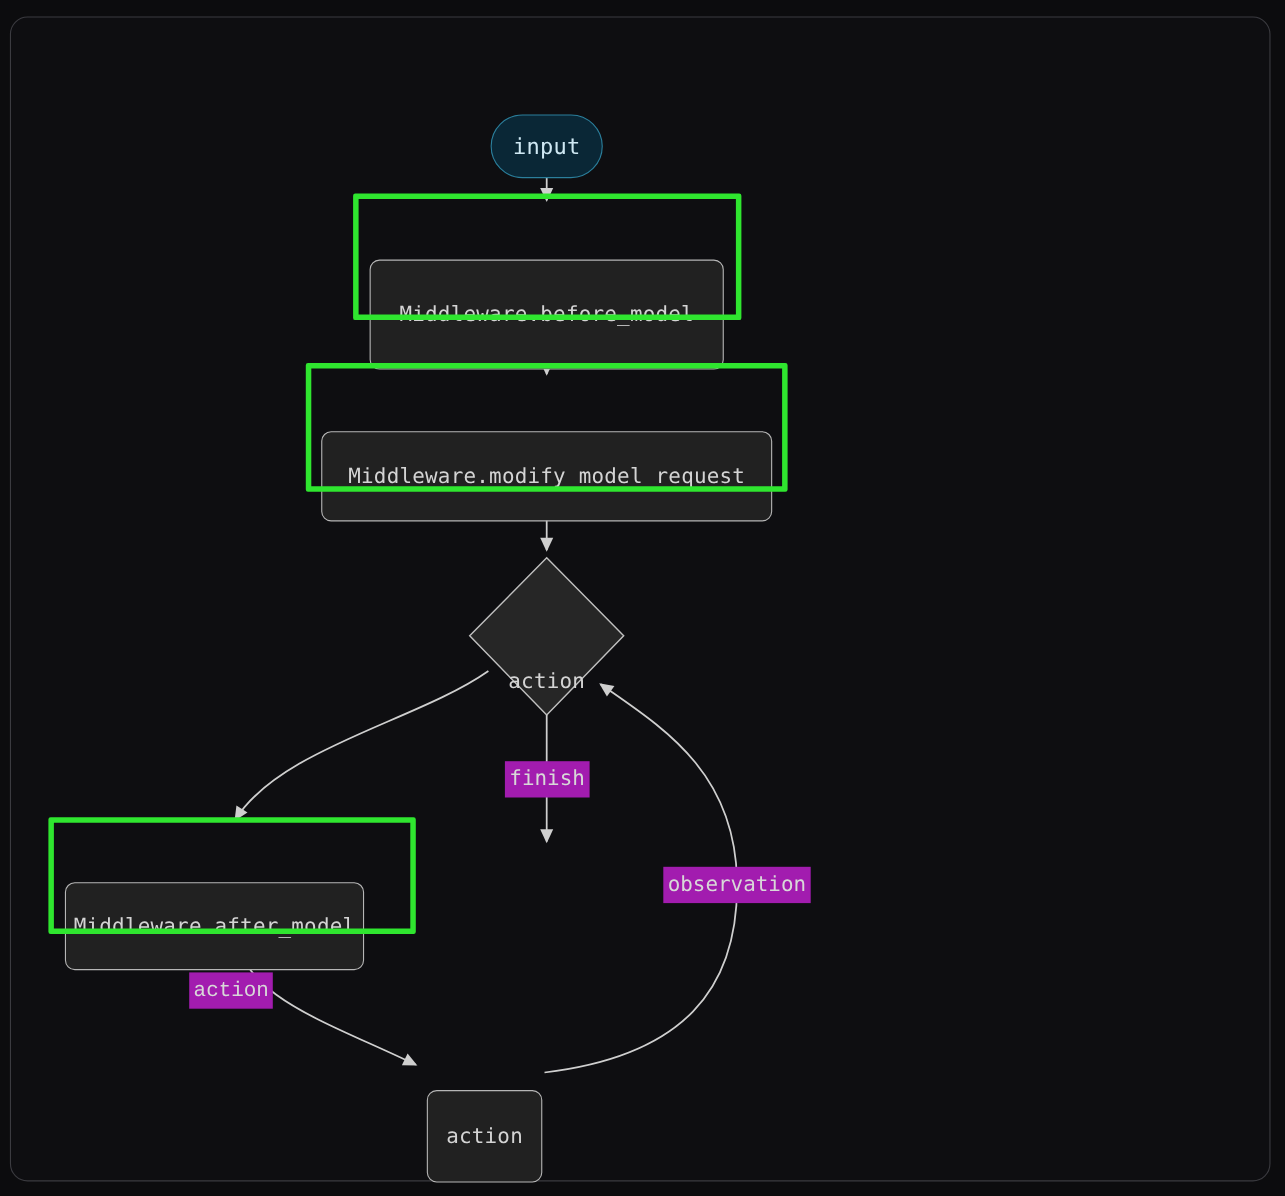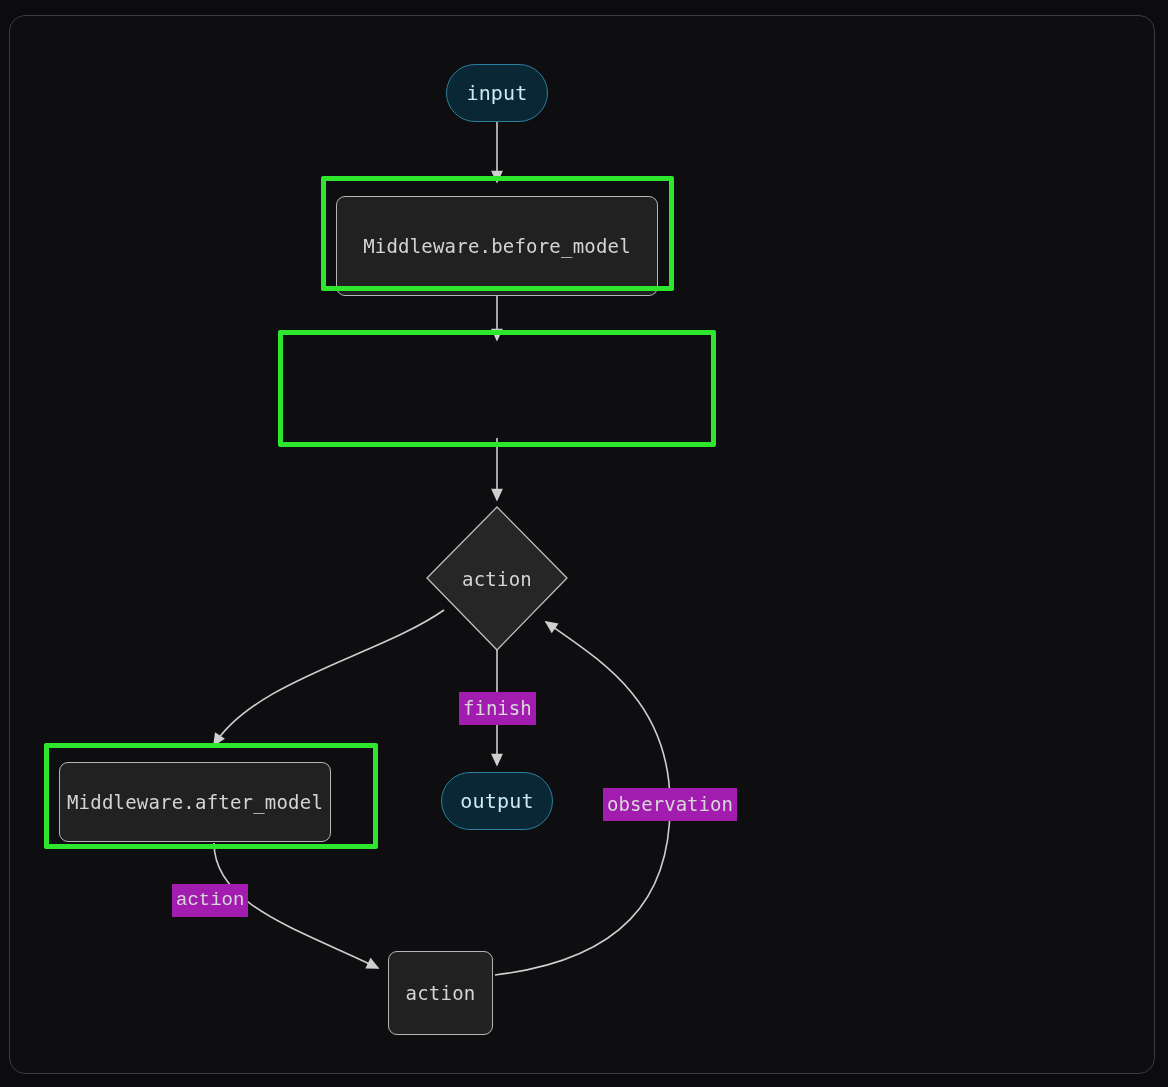--- a/index.html
+++ b/index.html
@@ -43,20 +43,21 @@
   .node {
     position: absolute;
     box-sizing: border-box;
     display: flex;
     align-items: center;
     justify-content: center;
     color: #d4d4d4;
     font-size: 19px;
     letter-spacing: 0.2px;
     white-space: nowrap;
+    margin-top: 40px;
   }
   
   .node-stadium {
     background: #0a2736;
     border: 1.6px solid #2b7f9c;
     border-radius: 999px;
     color: #cfe8f3;
     font-size: 20px;
   }
   
@@ -128,34 +129,34 @@
 
   <div class="node node-stadium" style="left:446px; top:64px; width:102px; height:58px;">
     <span>input</span>
   </div>
 
   <div class="node node-box" style="left:336px; top:196px; width:322px; height:100px;">
     <span>Middleware.before_model</span>
   </div>
   <div class="highlight-ring" style="left:321px; top:176px; width:353px; height:115px;"></div>
 
+  <div class="node node-box" style="left:292px; top:352px; width:410px; height:82px;">
+    <span>Middleware.modify_model_request</span>
+  </div>
   <div class="highlight-ring" style="left:278px; top:330px; width:438px; height:117px;"></div>
 
   <div class="node node-diamond" style="left:427px; top:507px; width:140px; height:143px;">
     <span class="diamond-label">action</span>
   </div>
 
   <div class="node node-box" style="left:59px; top:762px; width:272px; height:80px;justify-content:center;">
     <span>Middleware.after_model</span>
   </div>
   <div class="highlight-ring" style="left:44px; top:743px; width:334px; height:106px;"></div>
 
-  <div class="node node-stadium" style="left:441px; top:772px; width:112px; height:58px;">
-    <span>output</span>
-  </div>
 
   <div class="node node-box" style="left:388px; top:951px; width:105px; height:84px;">
     <span>action</span>
   </div>
 
   <div class="edge-label" style="left:459px; top:692px;">
     <span>finish</span>
   </div>
 
   <div class="edge-label" style="left:172px; top:884px;font-family:Liberation Mono, monospace;">

